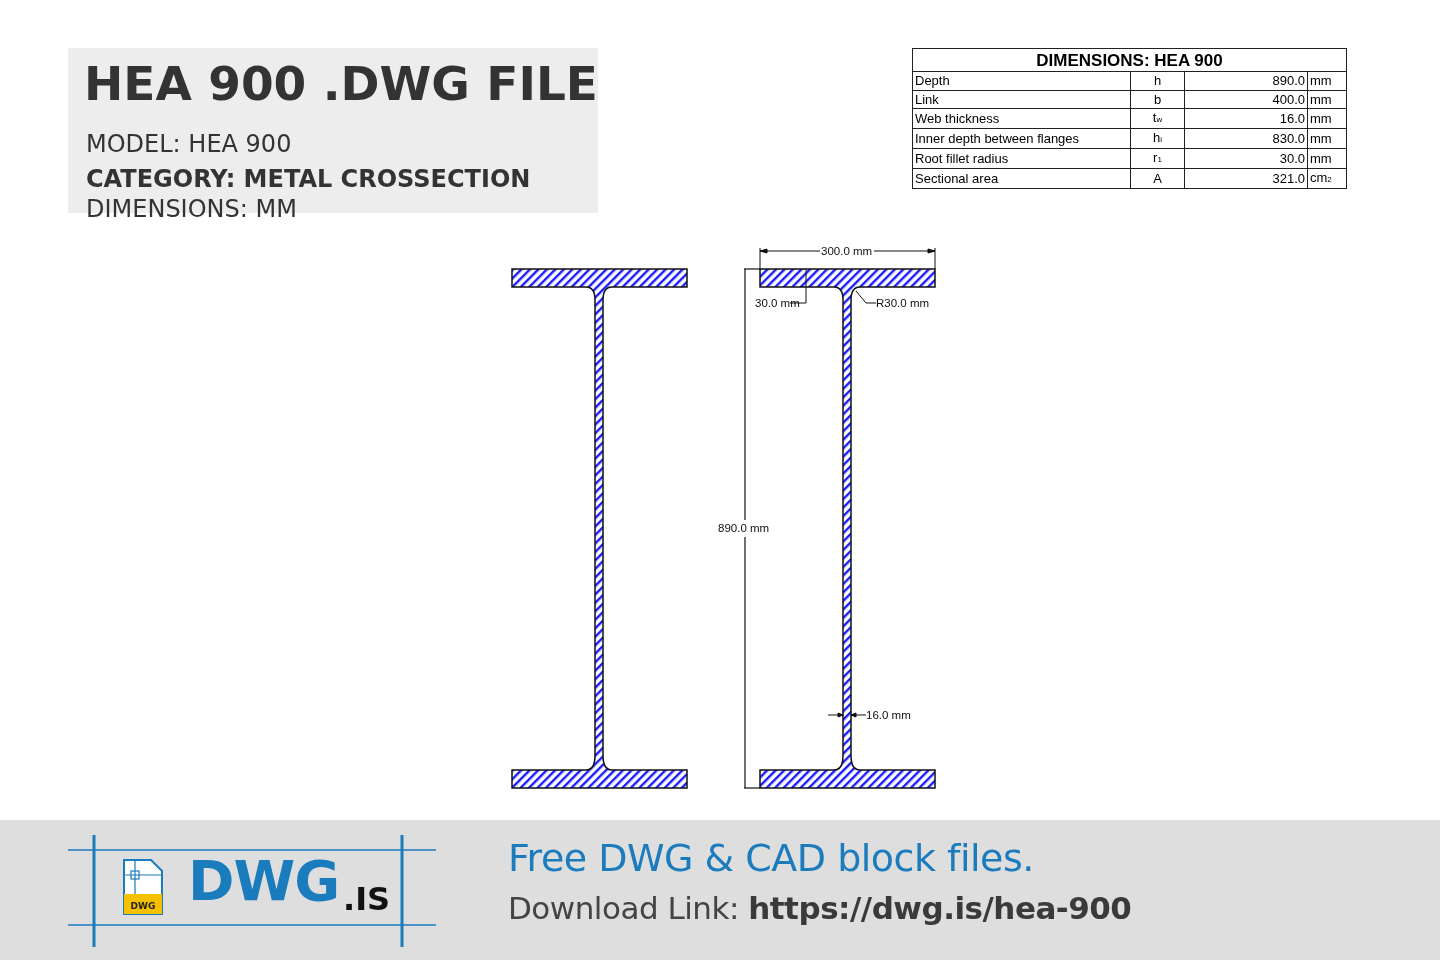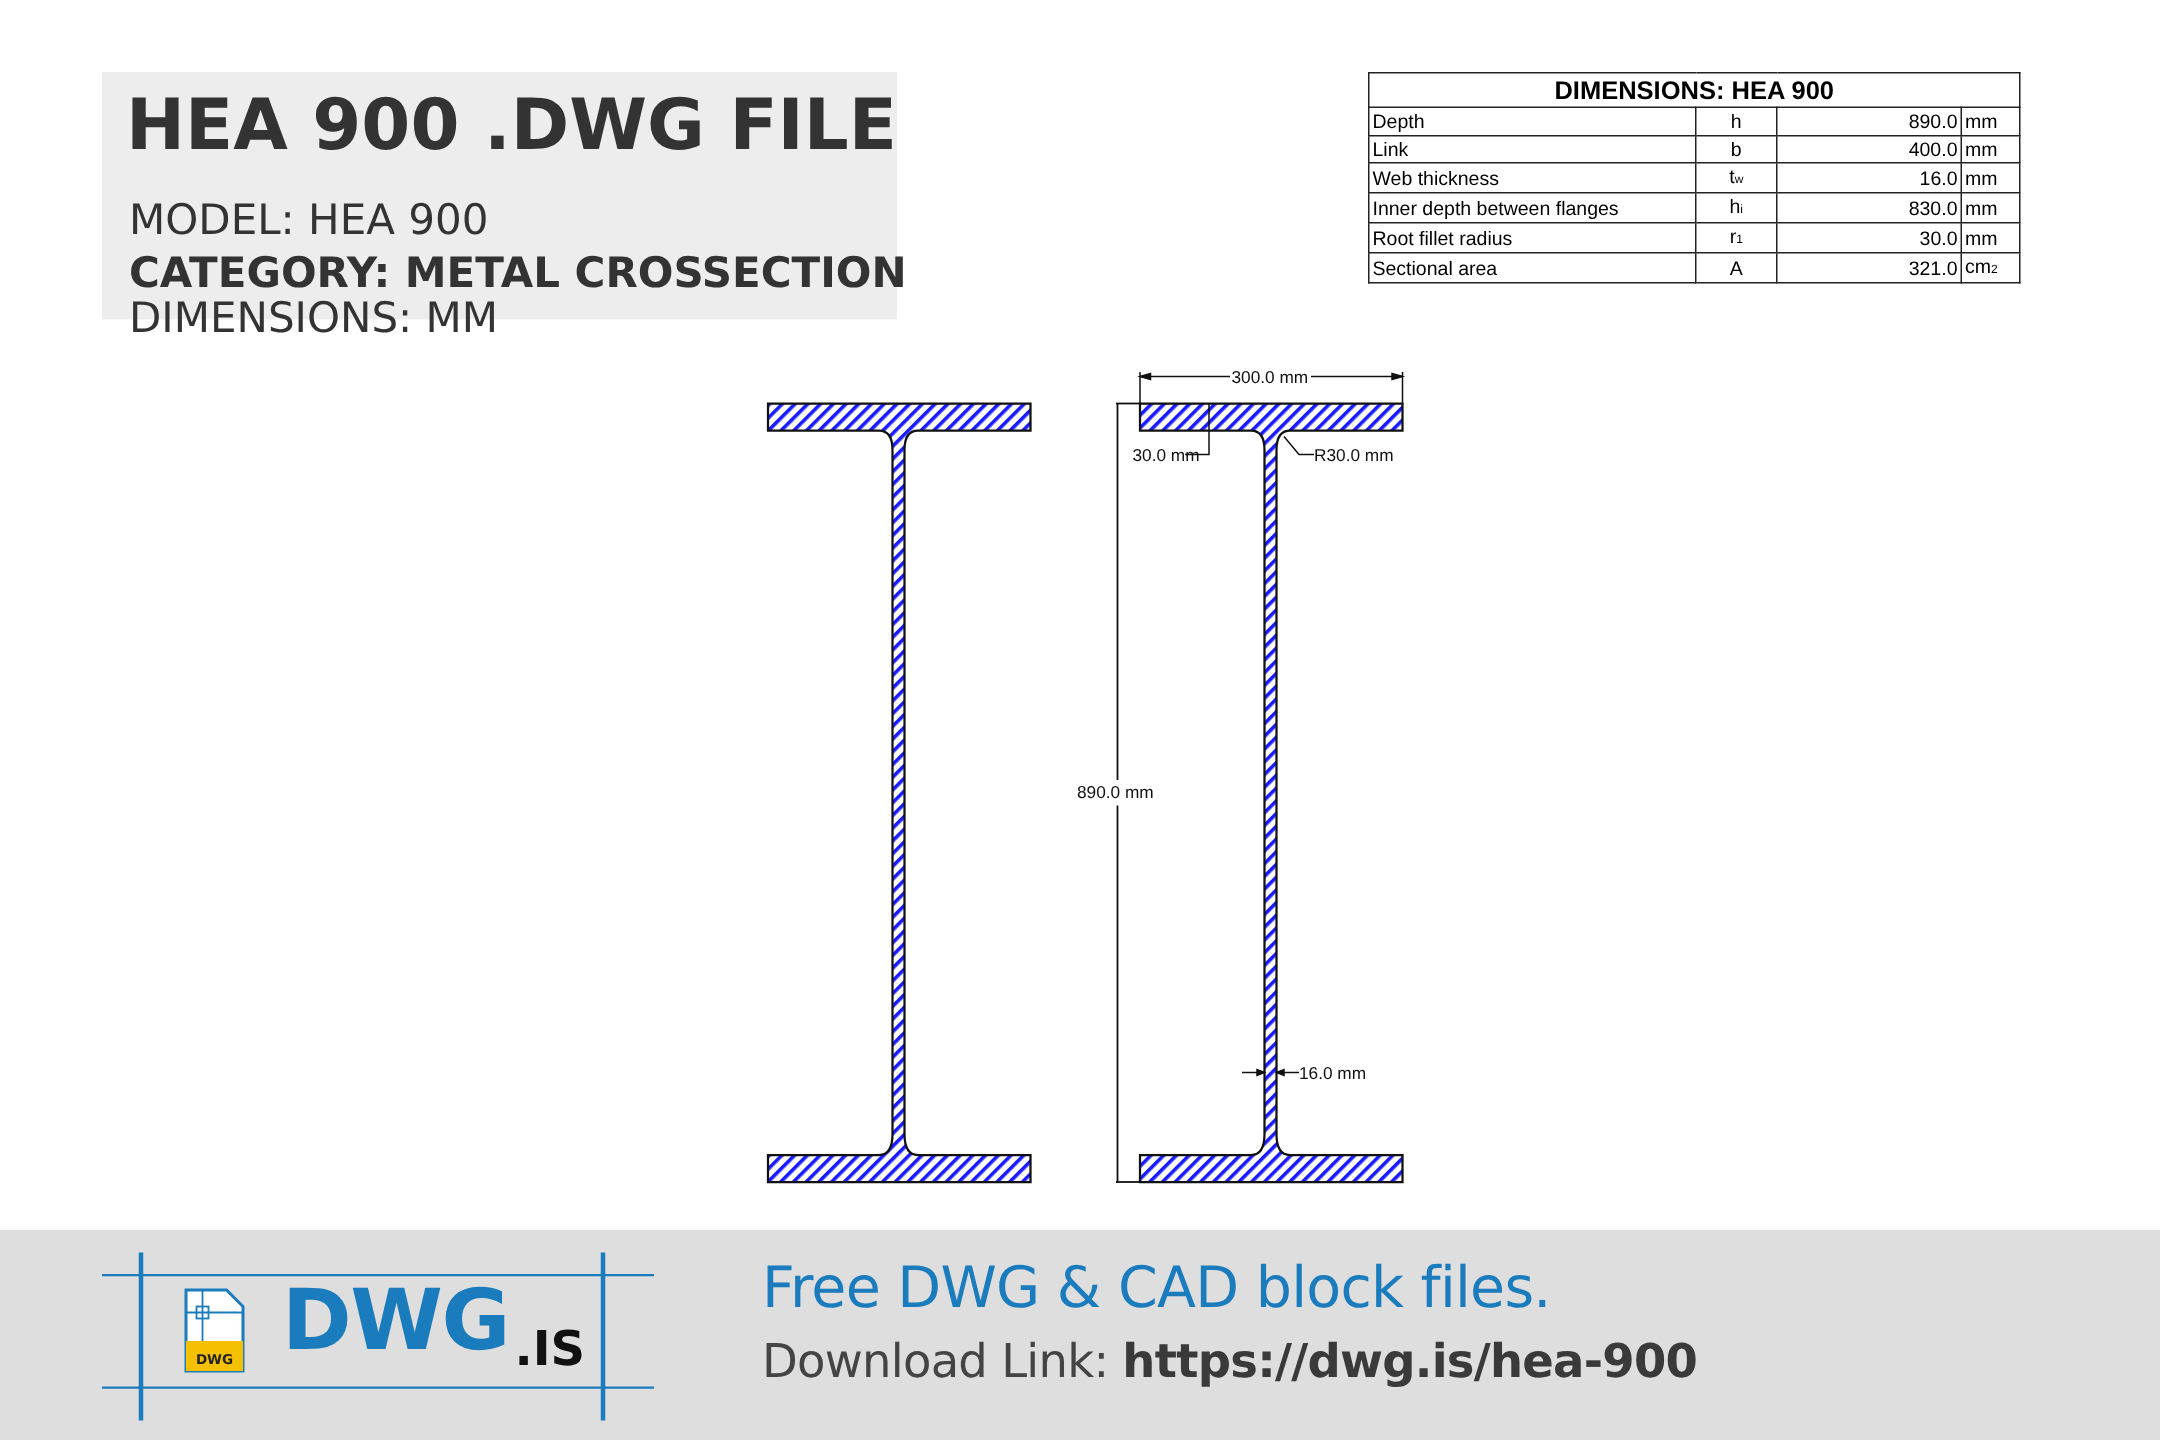--- a/index.html
+++ b/index.html
@@ -1,19 +1,19 @@
 <!DOCTYPE html>
 <html><head>
 <meta charset="utf-8">
 <style>
   html, body { margin:0; padding:0; }
   body { width:1440px; height:960px; background:#ffffff; position:relative; overflow:hidden; font-family:"DejaVu Sans", sans-serif; }
   .info-box { position:absolute; left:68px; top:48px; width:530px; height:165px; background:#ededed; }
   .info-title { position:absolute; left:16px; top:8px; font-family:"DejaVu Sans", sans-serif; font-weight:bold; font-size:47px; color:#333333; letter-spacing:0px; white-space:nowrap; }
-  .info-line { position:absolute; left:18px; font-family:"DejaVu Sans", sans-serif; font-size:28px; color:#333333; white-space:nowrap;text-align:right; }
+  .info-line { position:absolute; left:18px; font-family:"DejaVu Sans", sans-serif; font-size:24px; color:#333333; white-space:nowrap;text-align:right; }
   .dim-table { position:absolute; left:912px; top:48px; border-collapse:collapse; font-family:"Liberation Sans", sans-serif; font-size:13px; color:#000; }
   .dim-table td, .dim-table th { border:1.5px solid #222; padding:0 2px; height:17.5px; line-height:17px;margin-left:34px; }
   .dim-table th { font-size:17px; font-weight:bold; height:22px; text-align:center; }
   .c-label { width:213px; text-align:left; }
   .c-sym { width:49px; text-align:center; }
   .c-val { width:118px; text-align:right; }
   .c-unit { width:34px; text-align:left; }
   .sub { font-size:8px; }
   .drawing { position:absolute; left:0; top:0; }
   .footer { position:absolute; left:0; top:820px; width:1440px; height:140px; background:#dedede; }

